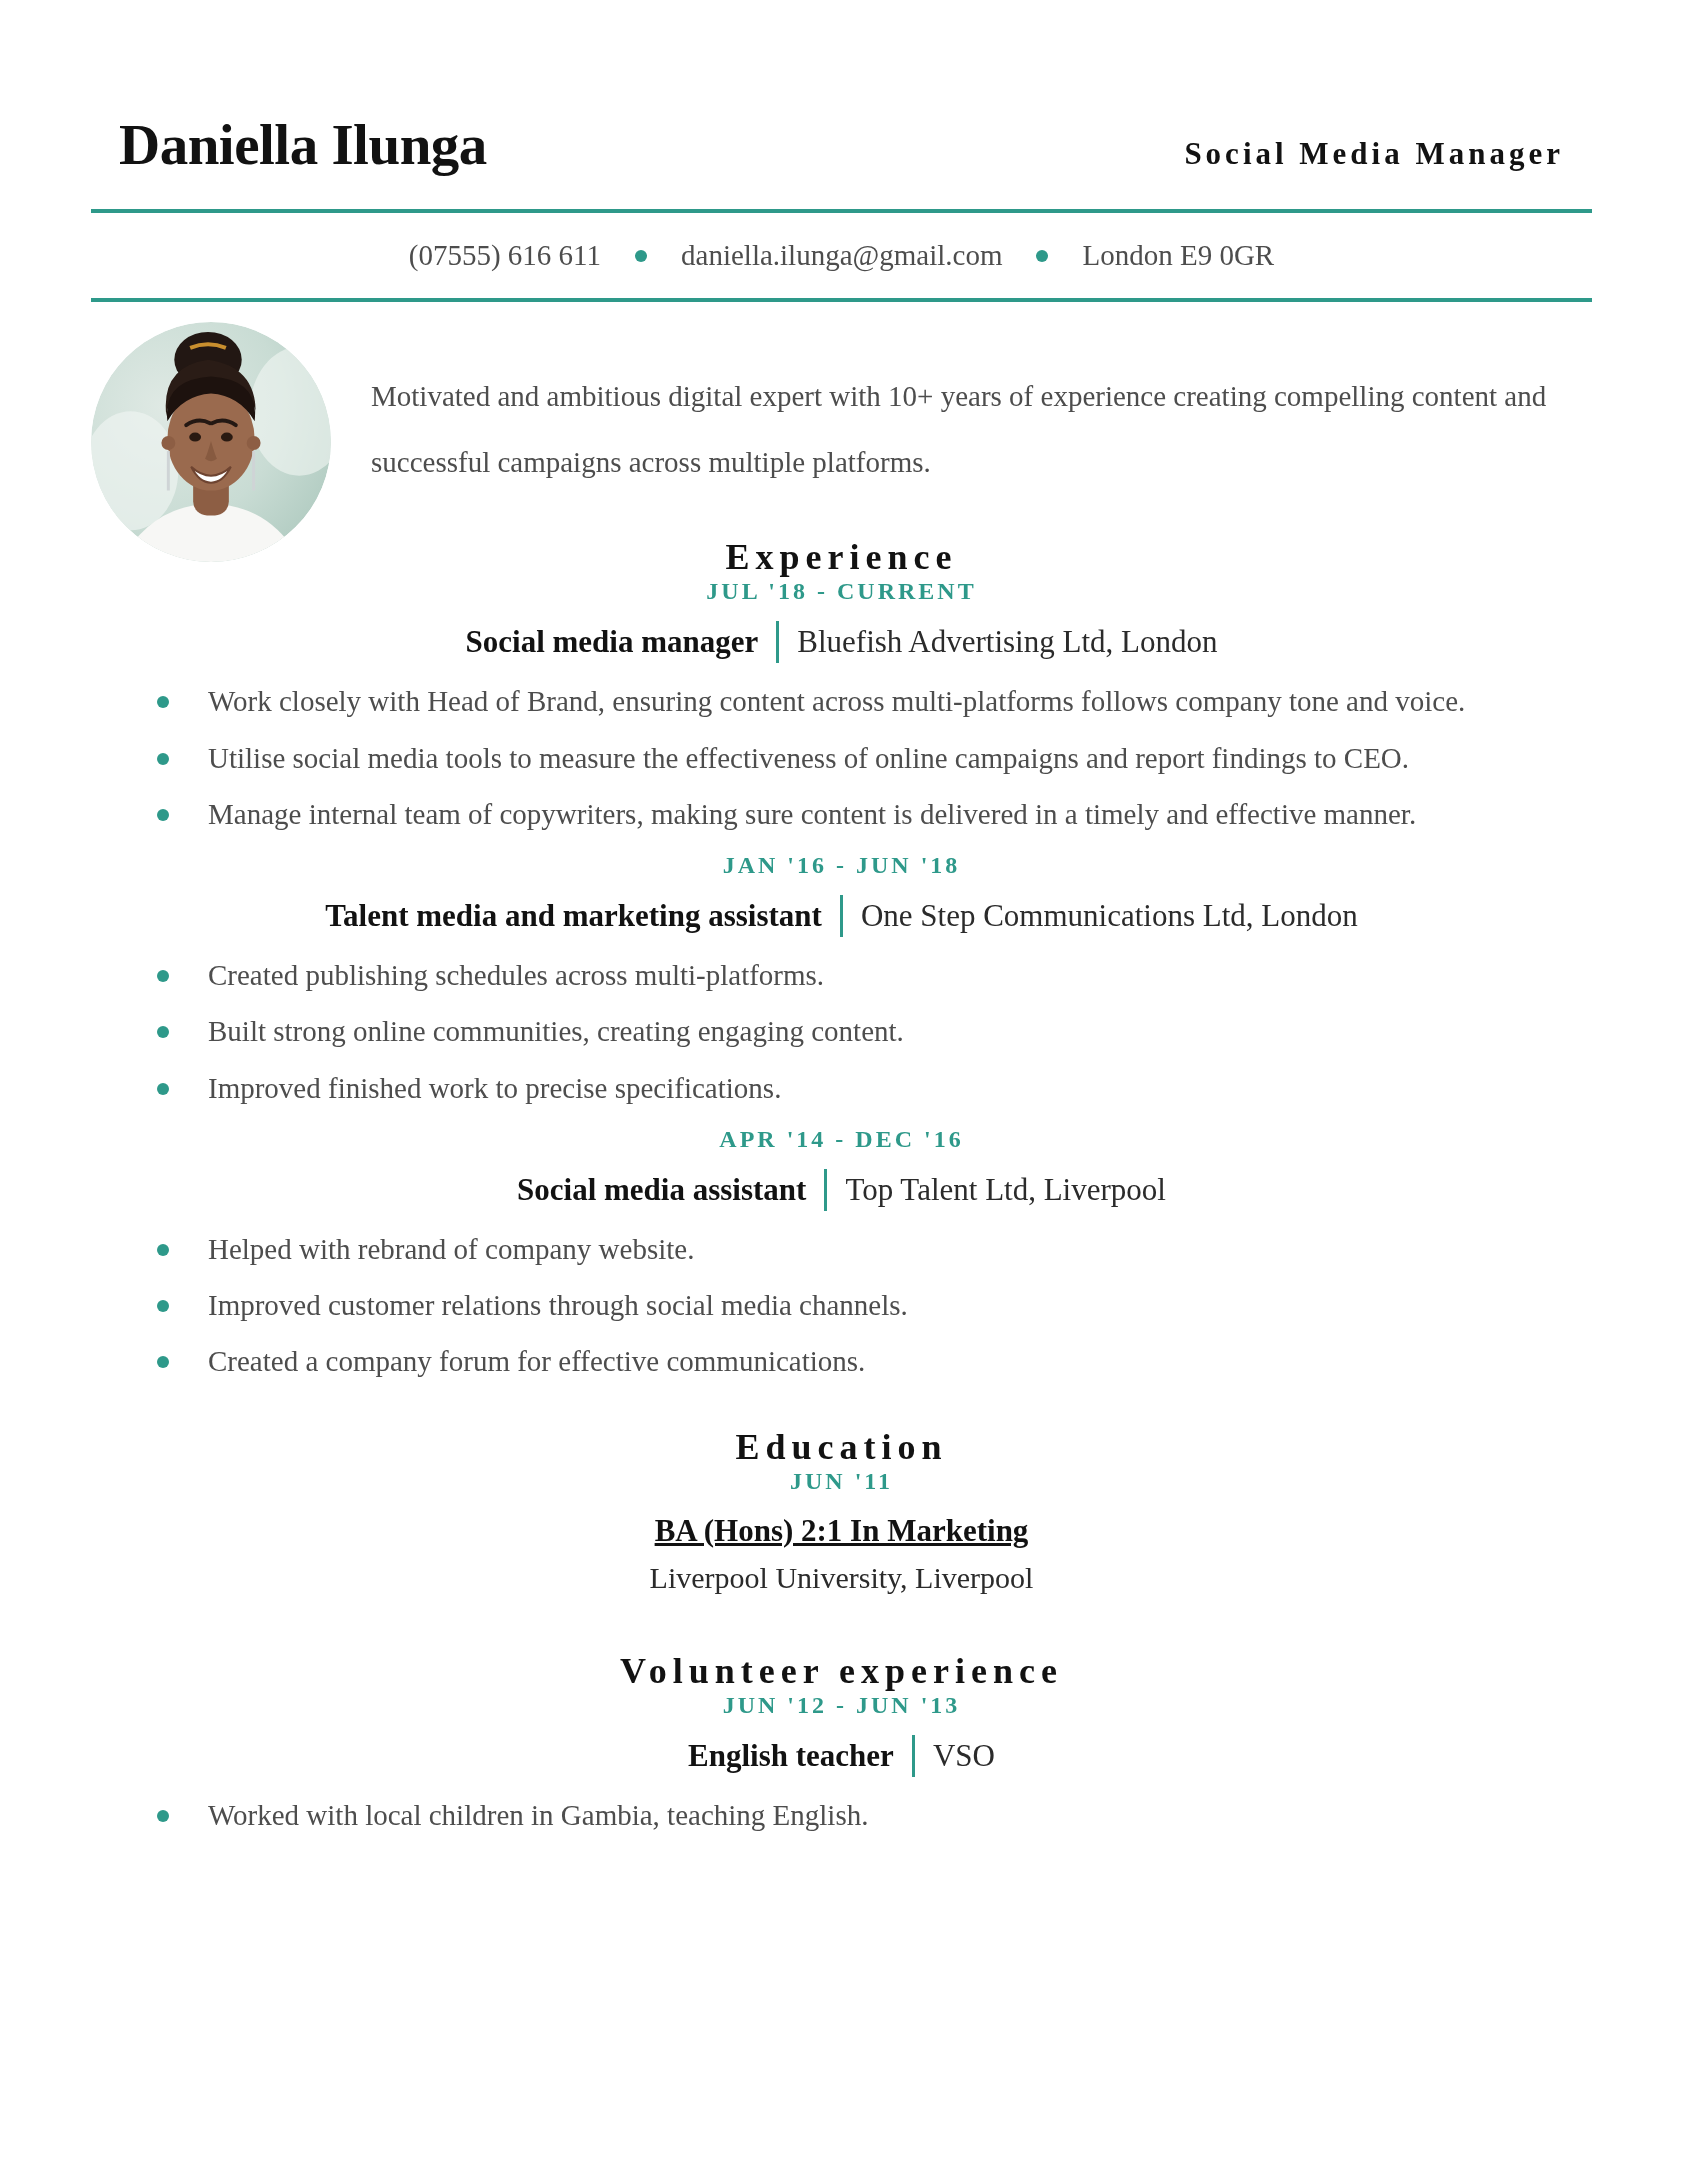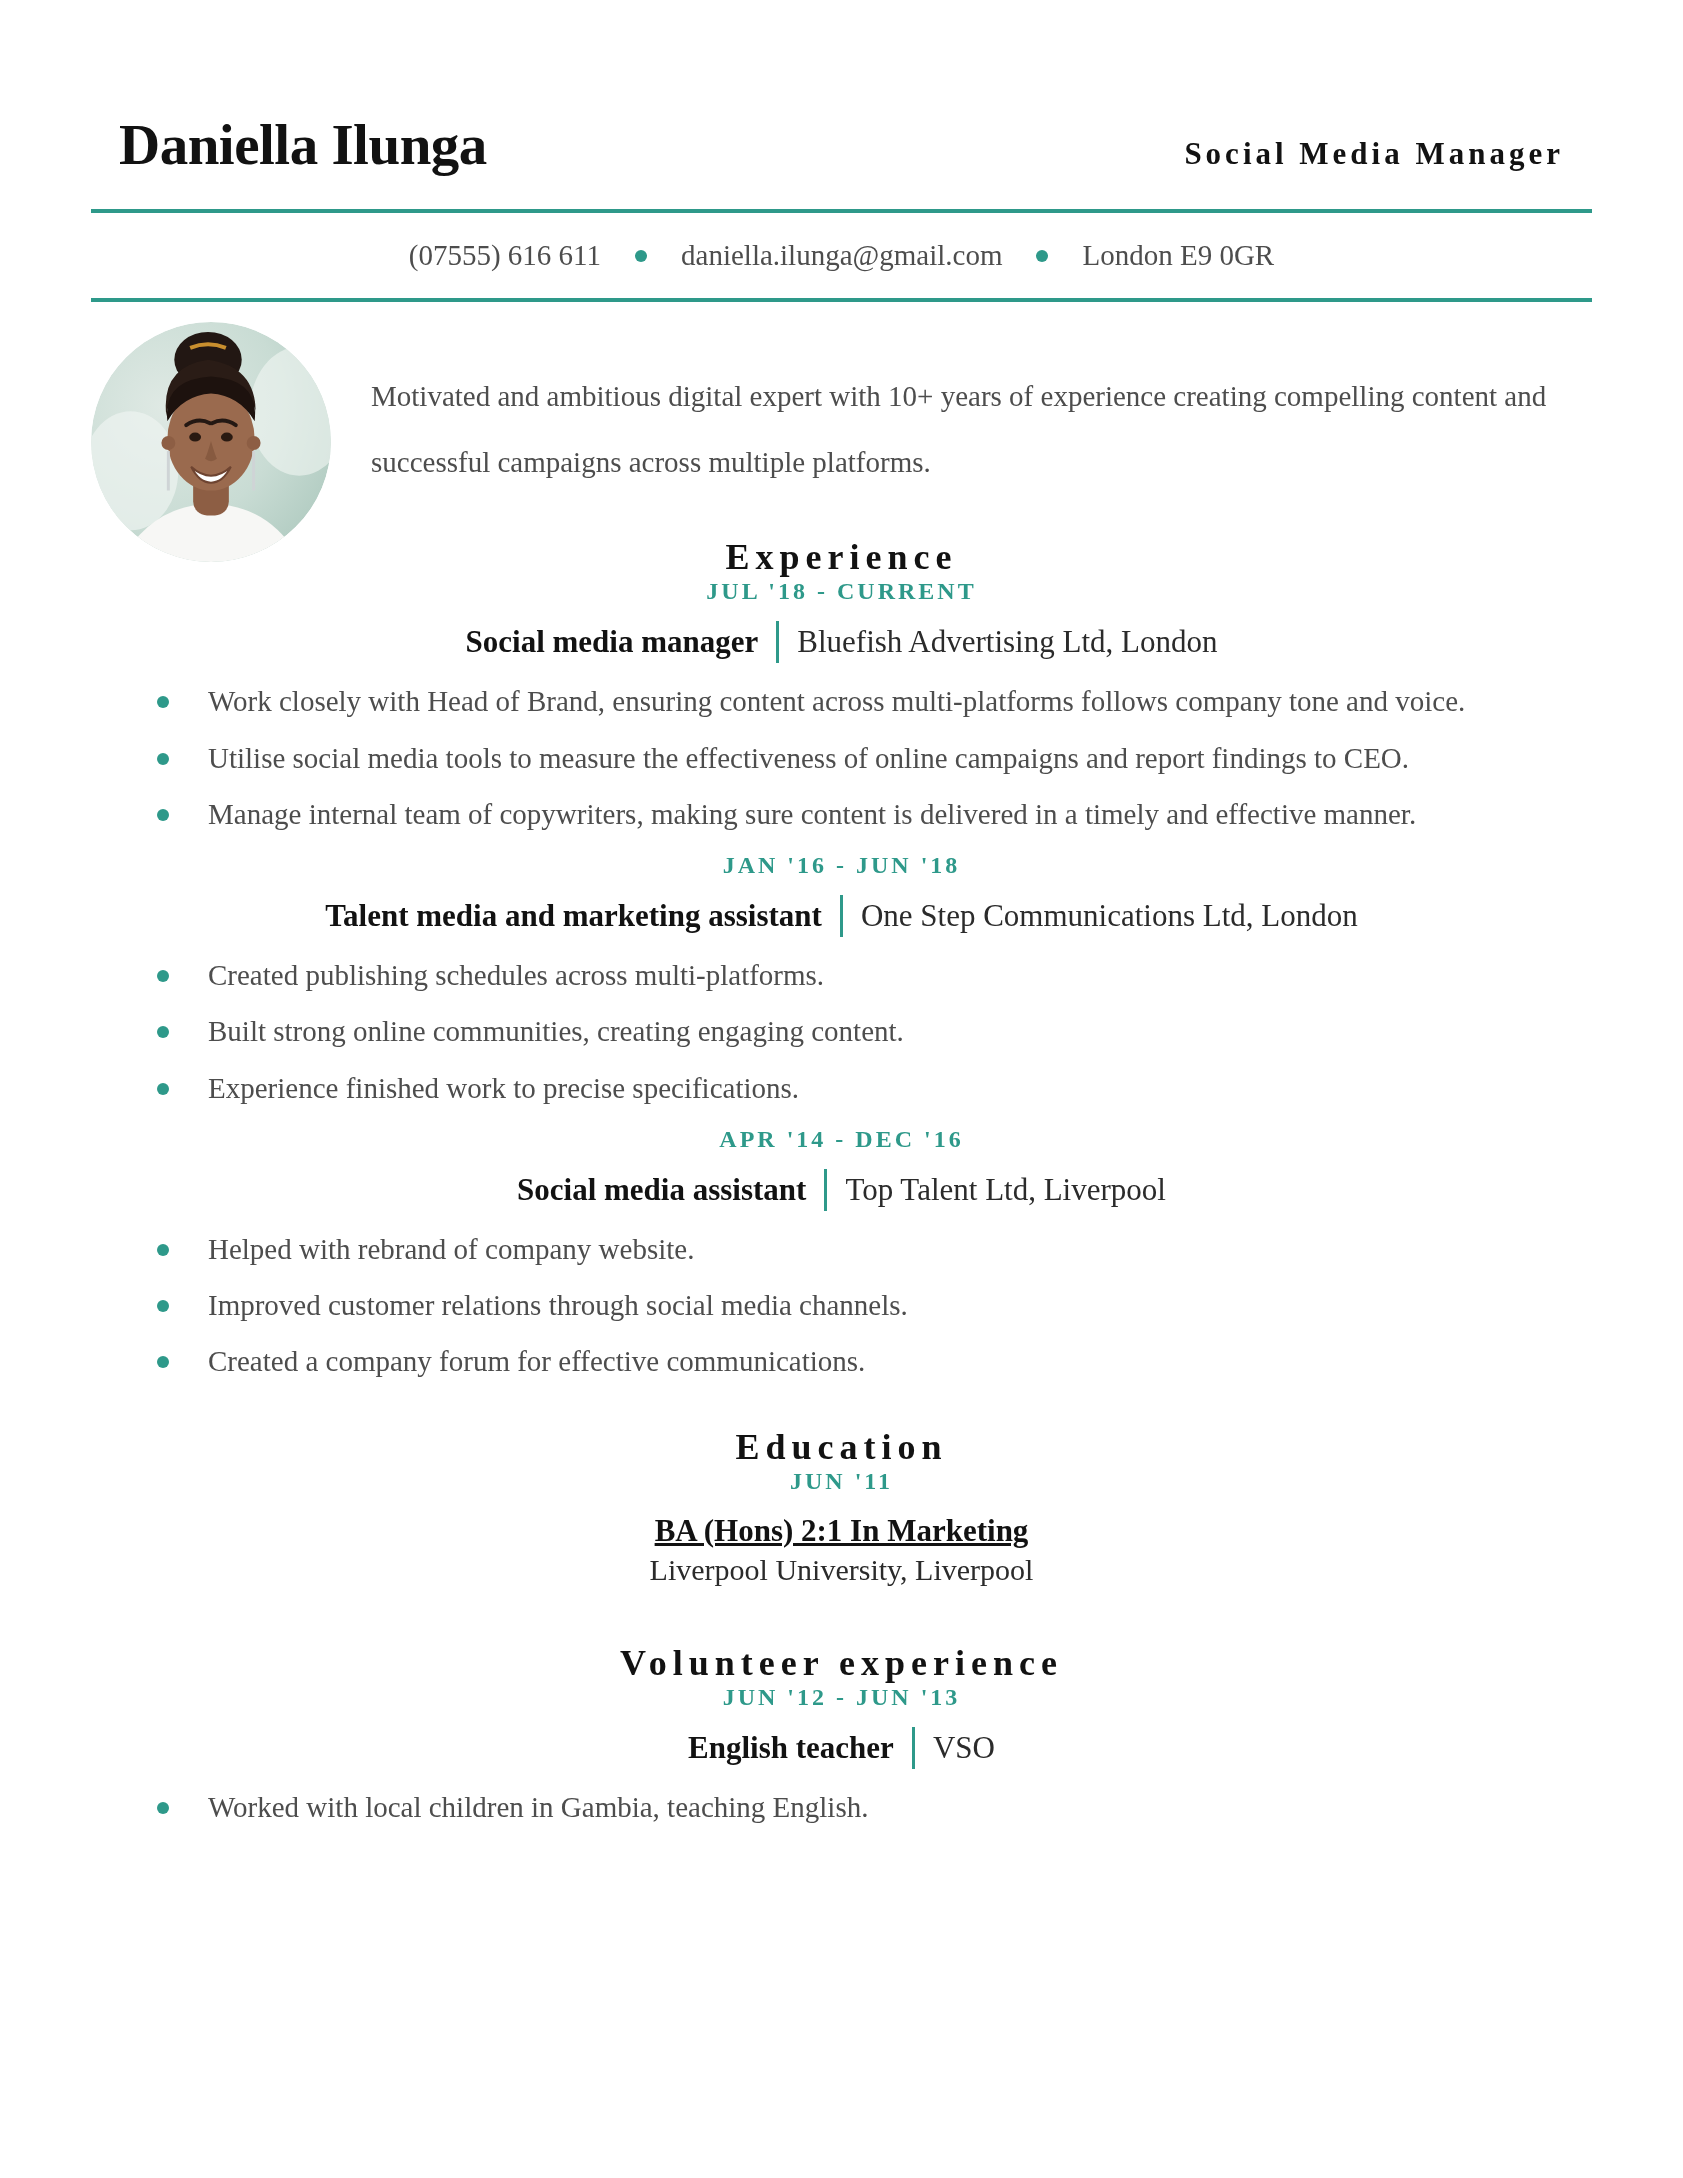--- a/index.html
+++ b/index.html
@@ -99,21 +99,21 @@
   }
   ul.bullets li::before{
     content:"";position:absolute;left:-51px;top:13px;
     width:12px;height:12px;border-radius:50%;background:var(--accent);
   }
 
   .edu-degree{
     margin-top:18px;font-size:31px;font-weight:bold;color:var(--heading);text-decoration:underline;
   }
   .edu-school{
-    margin-top:4px;font-size:30px;color:var(--company);
+    margin-top:12px;font-size:30px;color:var(--company);
   }
 </style>
 </head>
 <body>
 
 <div class="page">
 
   <div class="header-row">
     <div class="name">Daniella Ilunga</div>
     <div class="role">Social Media Manager</div>
@@ -201,21 +201,21 @@
     <div class="job">
       <div class="dates">JAN '16 - JUN '18</div>
       <div class="title-row">
         <span class="job-title">Talent media and marketing assistant</span>
         <span class="sep-bar"></span>
         <span class="company">One Step Communications Ltd, London</span>
       </div>
       <ul class="bullets">
         <li>Created publishing schedules across multi-platforms.</li>
         <li>Built strong online communities, creating engaging content.</li>
-        <li>Experience finished work to precise specifications.</li>
+        <li>Improved finished work to precise specifications.</li>
       </ul>
     </div>
 
     <div class="job">
       <div class="dates">APR '14 - DEC '16</div>
       <div class="title-row">
         <span class="job-title">Social media assistant</span>
         <span class="sep-bar"></span>
         <span class="company">Top Talent Ltd, Liverpool</span>
       </div>

